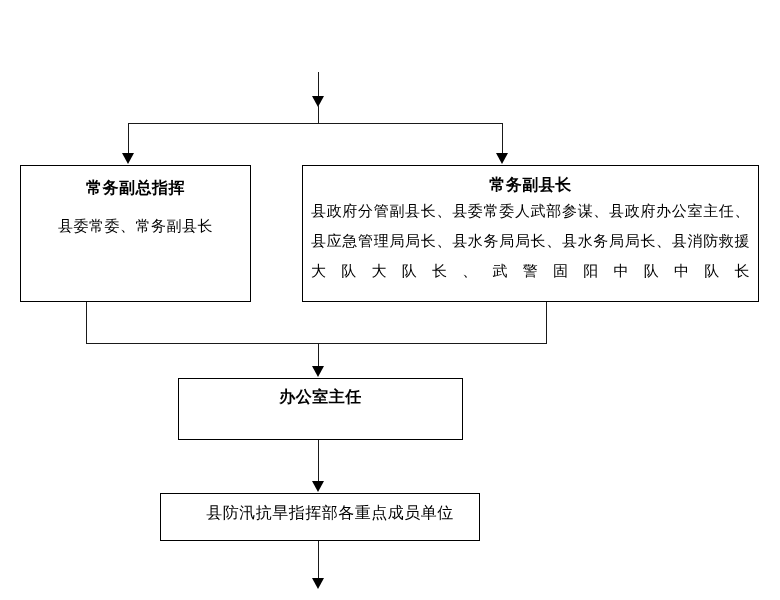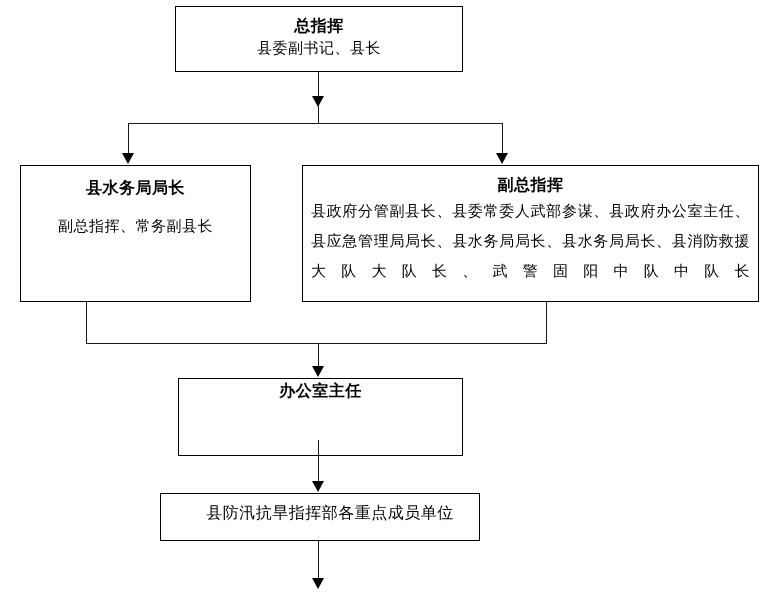--- a/index.html
+++ b/index.html
@@ -54,22 +54,22 @@
     left: 302px; top: 165px; width: 457px; height: 137px;
     padding-top: 7px;
   }
   #node-deputies .subtitle {
     text-align: justify;
     text-align-last: justify;
     line-height: 2.0;
     padding: 0 8px;
   }
   #node-office-director {
-    left: 178px; top: 378px; width: 285px; height: 78px;
-    padding-top: 0;
+    left: 178px; top: 378px; width: 285px; height: 62px;
+    padding-top: 6px;
   }
   #node-member-units {
     left: 160px; top: 493px; width: 320px; height: 48px;
     padding-top: 7px;
     padding-left: 20px;
   }
 
   
   .ln {
     position: absolute;
@@ -84,43 +84,39 @@
     border-left: 6px solid transparent;
     border-right: 6px solid transparent;
     border-top: 11px solid #000000;
   }
 </style>
 </head>
 <body>
 
 <div id="canvas">
 
-  <div class="node" id="node-commander">
-    <div class="title">总指挥</div>
-    <div class="subtitle">县委副书记、县长</div>
-  </div>
 
   <div class="ln v" style="left:318px; top:72px; height:33px;"></div>
   <div class="arrowhead" style="left:312px; top:96px;"></div>
   <div class="ln h" style="left:128px; top:123px; width:375px;"></div>
   <div class="ln v" style="left:318px; top:105px; height:18px;"></div>
 
   <div class="ln v" style="left:128px; top:123px; height:34px;"></div>
   <div class="arrowhead" style="left:122px; top:153px;"></div>
 
   <div class="ln v" style="left:502px; top:123px; height:34px;"></div>
   <div class="arrowhead" style="left:496px; top:153px;"></div>
 
   <div class="node" id="node-exec-deputy">
-    <div class="title">县水务局局长</div>
-    <div class="subtitle">副总指挥、常务副县长</div>
+    <div class="title">常务副总指挥</div>
+    <div class="subtitle">县委常委、常务副县长</div>
   </div>
 
   <div class="node" id="node-deputies">
-    <div class="title">副总指挥</div>
+    <div class="title">常务副县长</div>
     <div class="subtitle">县政府分管副县长、县委常委人武部参谋、县政府办公室主任、县应急管理局局长、县水务局局长、县水务局局长、县消防救援大队大队长、武警固阳中队中队长</div>
   </div>
 
   <div class="ln v" style="left:86px; top:302px; height:42px;"></div>
   <div class="ln v" style="left:546px; top:302px; height:42px;"></div>
   <div class="ln h" style="left:86px; top:343px; width:461px;"></div>
   <div class="ln v" style="left:318px; top:343px; height:28px;"></div>
   <div class="arrowhead" style="left:312px; top:366px;"></div>
 
   <div class="node" id="node-office-director">

